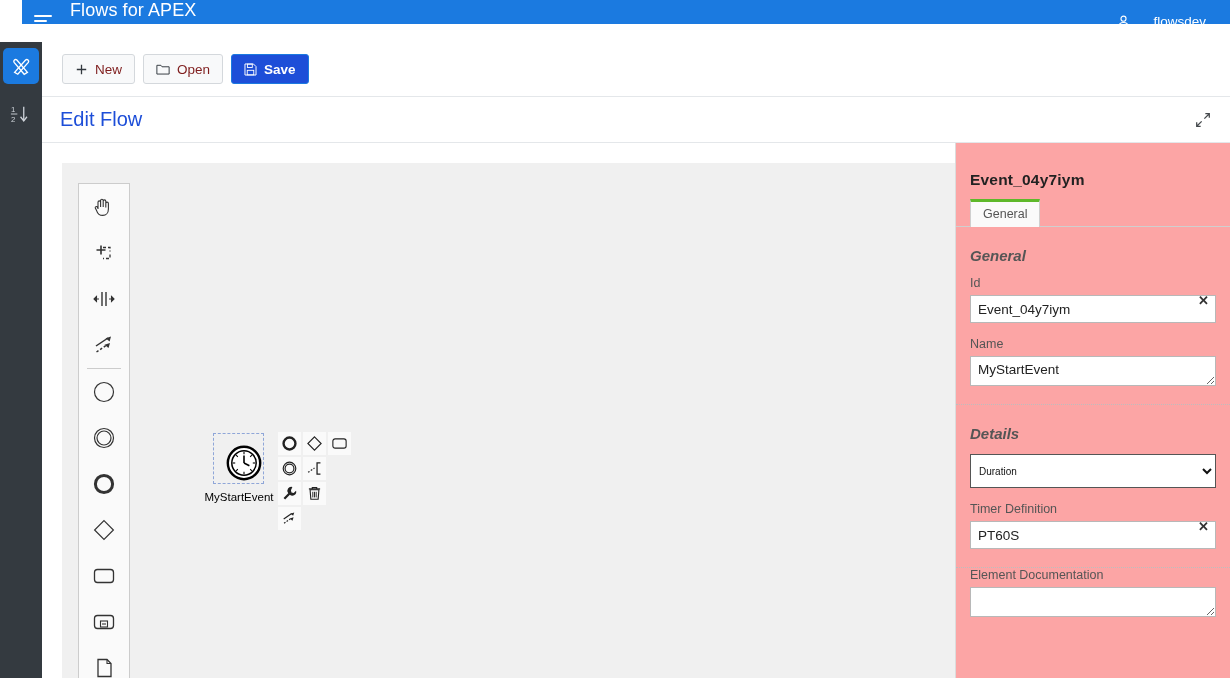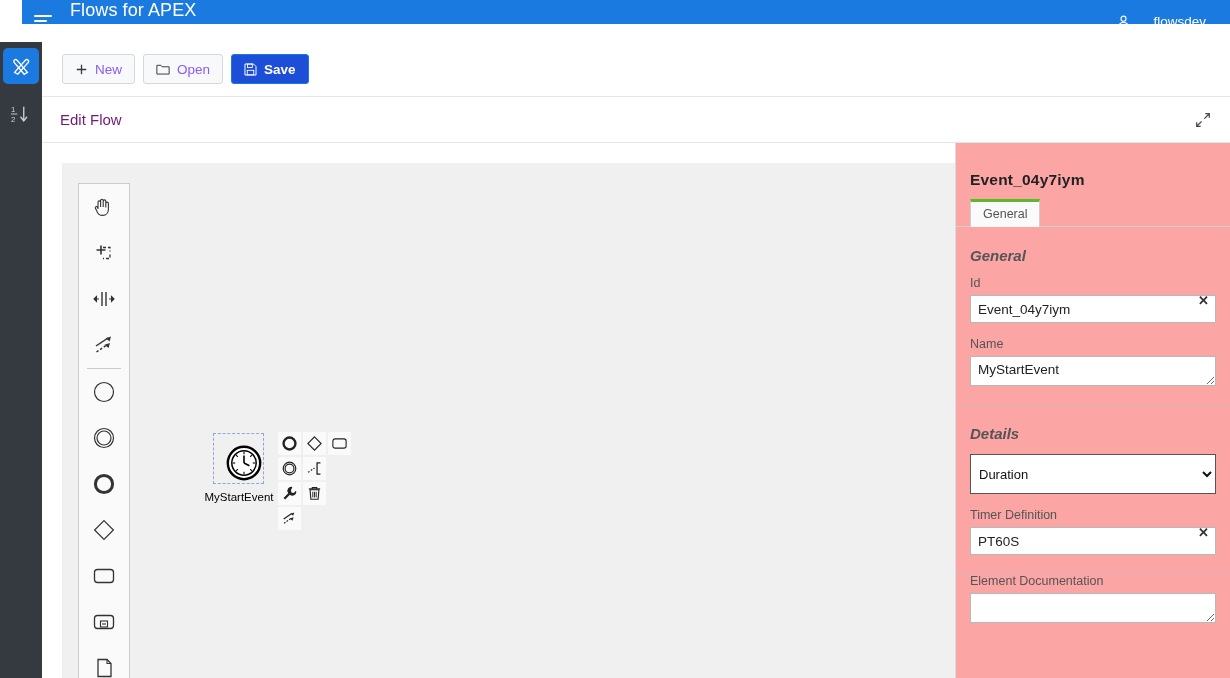--- a/index.html
+++ b/index.html
@@ -62,34 +62,34 @@
   
   .toolbar {
     position: absolute; left: 42px; top: 42px; width: 1188px; height: 55px;
     background: #fff; border-bottom: 1px solid #e4e7ea;
     display: flex; align-items: center; padding-left: 20px; gap: 8px;
   }
   .btn {
     display: inline-flex; align-items: center; gap: 7px;
     height: 30px; padding: 0 12px; border: 1px solid #d4d8dc;
     background: #f8f9fa; border-radius: 3px; font-size: 13.5px;
-    color: #8b5cf6; cursor: pointer; white-space: nowrap;
+    color: #7f1d1d; cursor: pointer; white-space: nowrap;
   }
   .btn.primary {
     background: #1d4ed8; border-color: #1b7ae0; color: #fff; font-weight: bold;
   }
   .btn svg { display: block; }
 
   
   .flow-header {
     position: absolute; left: 42px; top: 97px; width: 1188px; height: 46px;
     background: #fff; border-bottom: 1px solid #e4e7ea;
     display: flex; align-items: center; padding: 0 18px;
   }
-  .flow-header .title { font-size: 15px; color: #701a75; }
+  .flow-header .title { font-size: 20px; color: #1d4ed8; }
   .flow-header .expand {
     margin-left: auto; cursor: pointer; display: flex; align-items: center;
   }
 
   
   .editor {
     position: absolute; left: 42px; top: 143px; width: 1188px; height: 535px;
     background: #fff;
   }
   .canvas-wrap {
@@ -163,22 +163,22 @@
   .clear-x {
     position: absolute; right: 7px; top: 50%; transform: translateY(-50%);
     font-size: 13px; color: #333; cursor: pointer; line-height: 1; font-weight: bold;
   }
   .area {
     width: 100%; height: 30px; border: 1px solid #b8b8b8; background: #fff;
     font-size: 13.5px; color: #222; padding: 5px 7px; resize: vertical;
     font-family: "Liberation Sans", sans-serif; display: block;
   }
   .sel {
-    width: 100%; height: 40px; border: 1px solid #555; background: #fff;
-    font-size: 13px; color: #111; padding: 0 4px;
+    width: 100%; height: 34px; border: 1px solid #555; background: #fff;
+    font-size: 10px; color: #111; padding: 0 4px;
     font-family: "Liberation Sans", sans-serif;
   }
   .divider {
     border-top: 1px dotted #bdbdbd; margin: 18px -14px 0 -14px;
   }
 </style>
 </head>
 <body>
 
 <div class="app">

